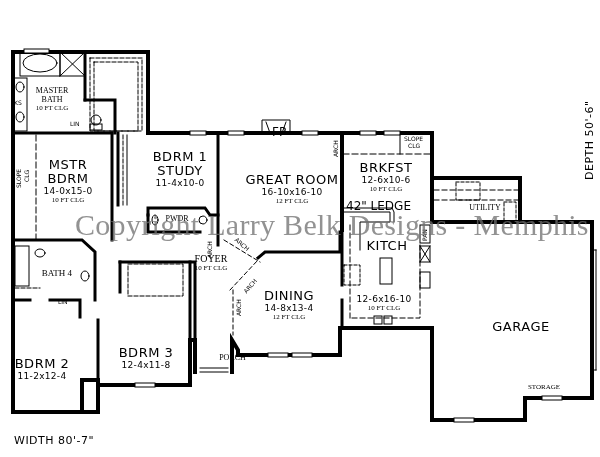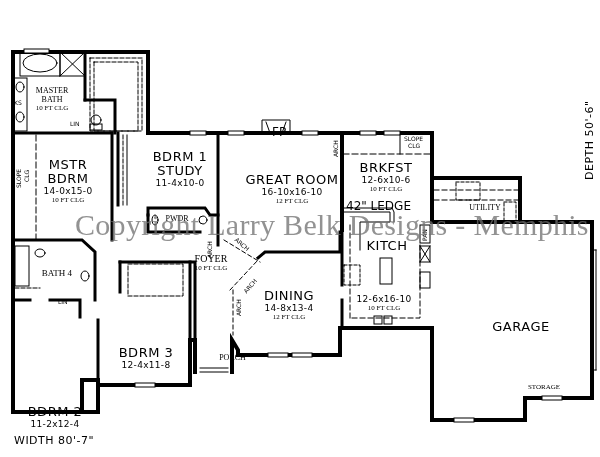--- a/index.html
+++ b/index.html
@@ -241,21 +241,21 @@
 <div class="lbl" style="left:289px; top:289px;">
   <span class="name">DINING</span>
   <span class="dim">14-8x13-4</span>
   <span class="clg">12 FT CLG</span>
 </div>
 
 <div class="lbl" style="left:57px; top:268px;">
   <span class="clg" style="font-size:9px">BATH 4</span>
 </div>
 
-<div class="lbl" style="left:55px; top:357px;margin-top:48px;">
+<div class="lbl" style="left:42px; top:357px;">
   <span class="name">BDRM 2</span>
   <span class="dim">11-2x12-4</span>
 </div>
 
 <div class="lbl" style="left:146px; top:346px;">
   <span class="name">BDRM 3</span>
   <span class="dim">12-4x11-8</span>
 </div>
 
 <div class="lbl" style="left:211px; top:353px;padding-left:43px;">

